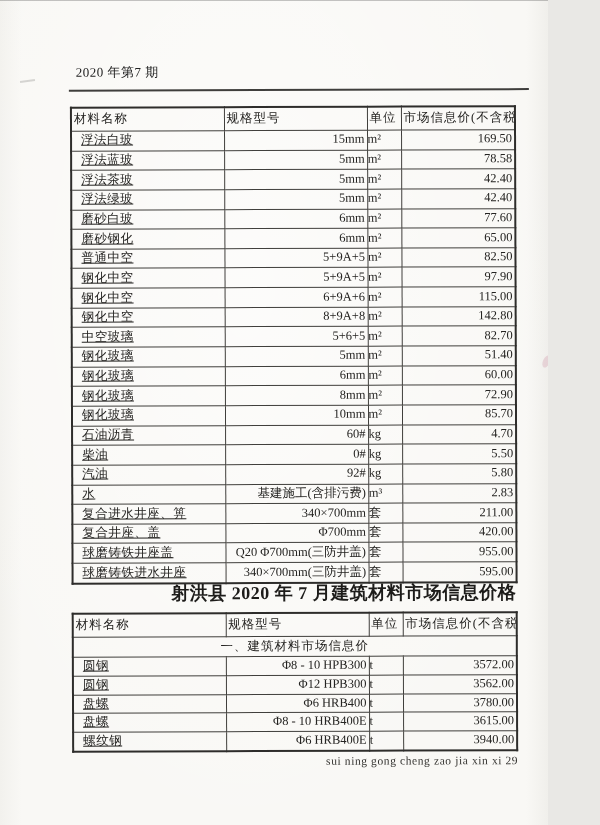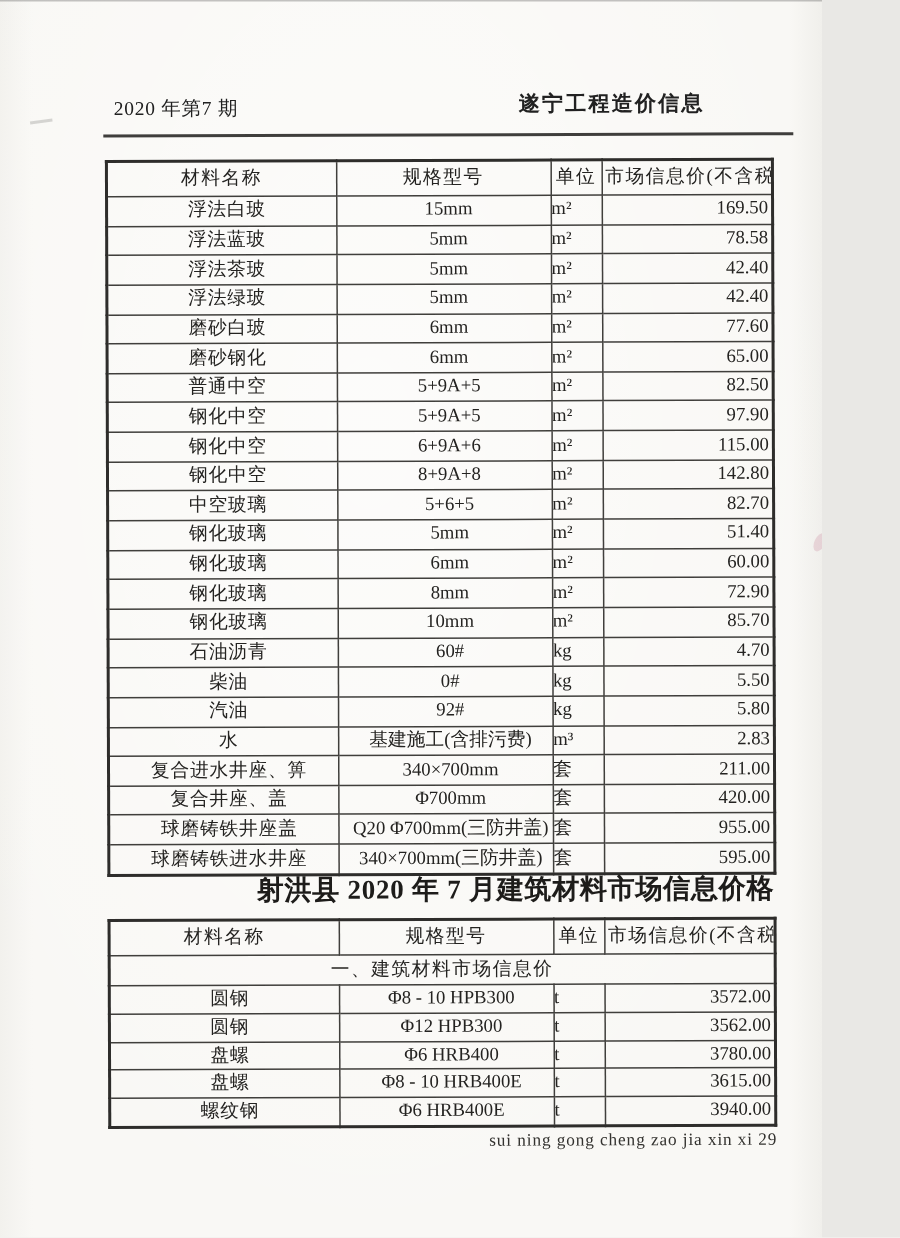--- a/index.html
+++ b/index.html
@@ -59,23 +59,23 @@
   table.t1 { top: 106px; height: 478px; }
   table.t2 { top: 612px; height: 140px; }
   .price-table th, .price-table td {
     border: 1px solid #403f3c;
     padding: 0 2px;
     font-weight: normal;
     line-height: 1.1;
     white-space: nowrap;
     overflow: hidden;
   }
-  .price-table thead th { height: 22px; text-align: center; letter-spacing: 1px; }
-  .price-table td.name  { text-align: center;  padding-left: 9px; letter-spacing: 0.5px; }
-  .price-table td.spec  { text-align: center;  padding-left: 9px; }
+  .price-table thead th { height: 22px; text-align: left; letter-spacing: 1px; }
+  .price-table td.name  { text-align: left;  padding-left: 9px; letter-spacing: 0.5px; text-decoration: underline; }
+  .price-table td.spec  { text-align: right;  padding-left: 9px; }
   .price-table td.unit  { text-align: left; padding: 0; }
   .price-table td.price { text-align: right; }
   .price-table td.section { text-align: center; letter-spacing: 1px; height: 19px; }
   col.c1 { width: 153px; }
   col.c2 { width: 143px; }
   col.c3 { width: 34px; }
   col.c4 { width: 114px; }
 
   
   .mid-title {
@@ -140,21 +140,20 @@
 </style>
 </head>
 <body>
 
 <div class="page">
   <div class="top-edge"></div>
 
   <div class="sheet">
 
     <div class="issue">2020 年第7 期</div>
-    <div class="publication">遂宁工程造价信息</div>
     <div class="header-rule"></div>
 
     <table class="price-table t1">
       <colgroup>
           <col class="c1">
           <col class="c2">
           <col class="c3">
           <col class="c4">
         </colgroup>
       <thead>

